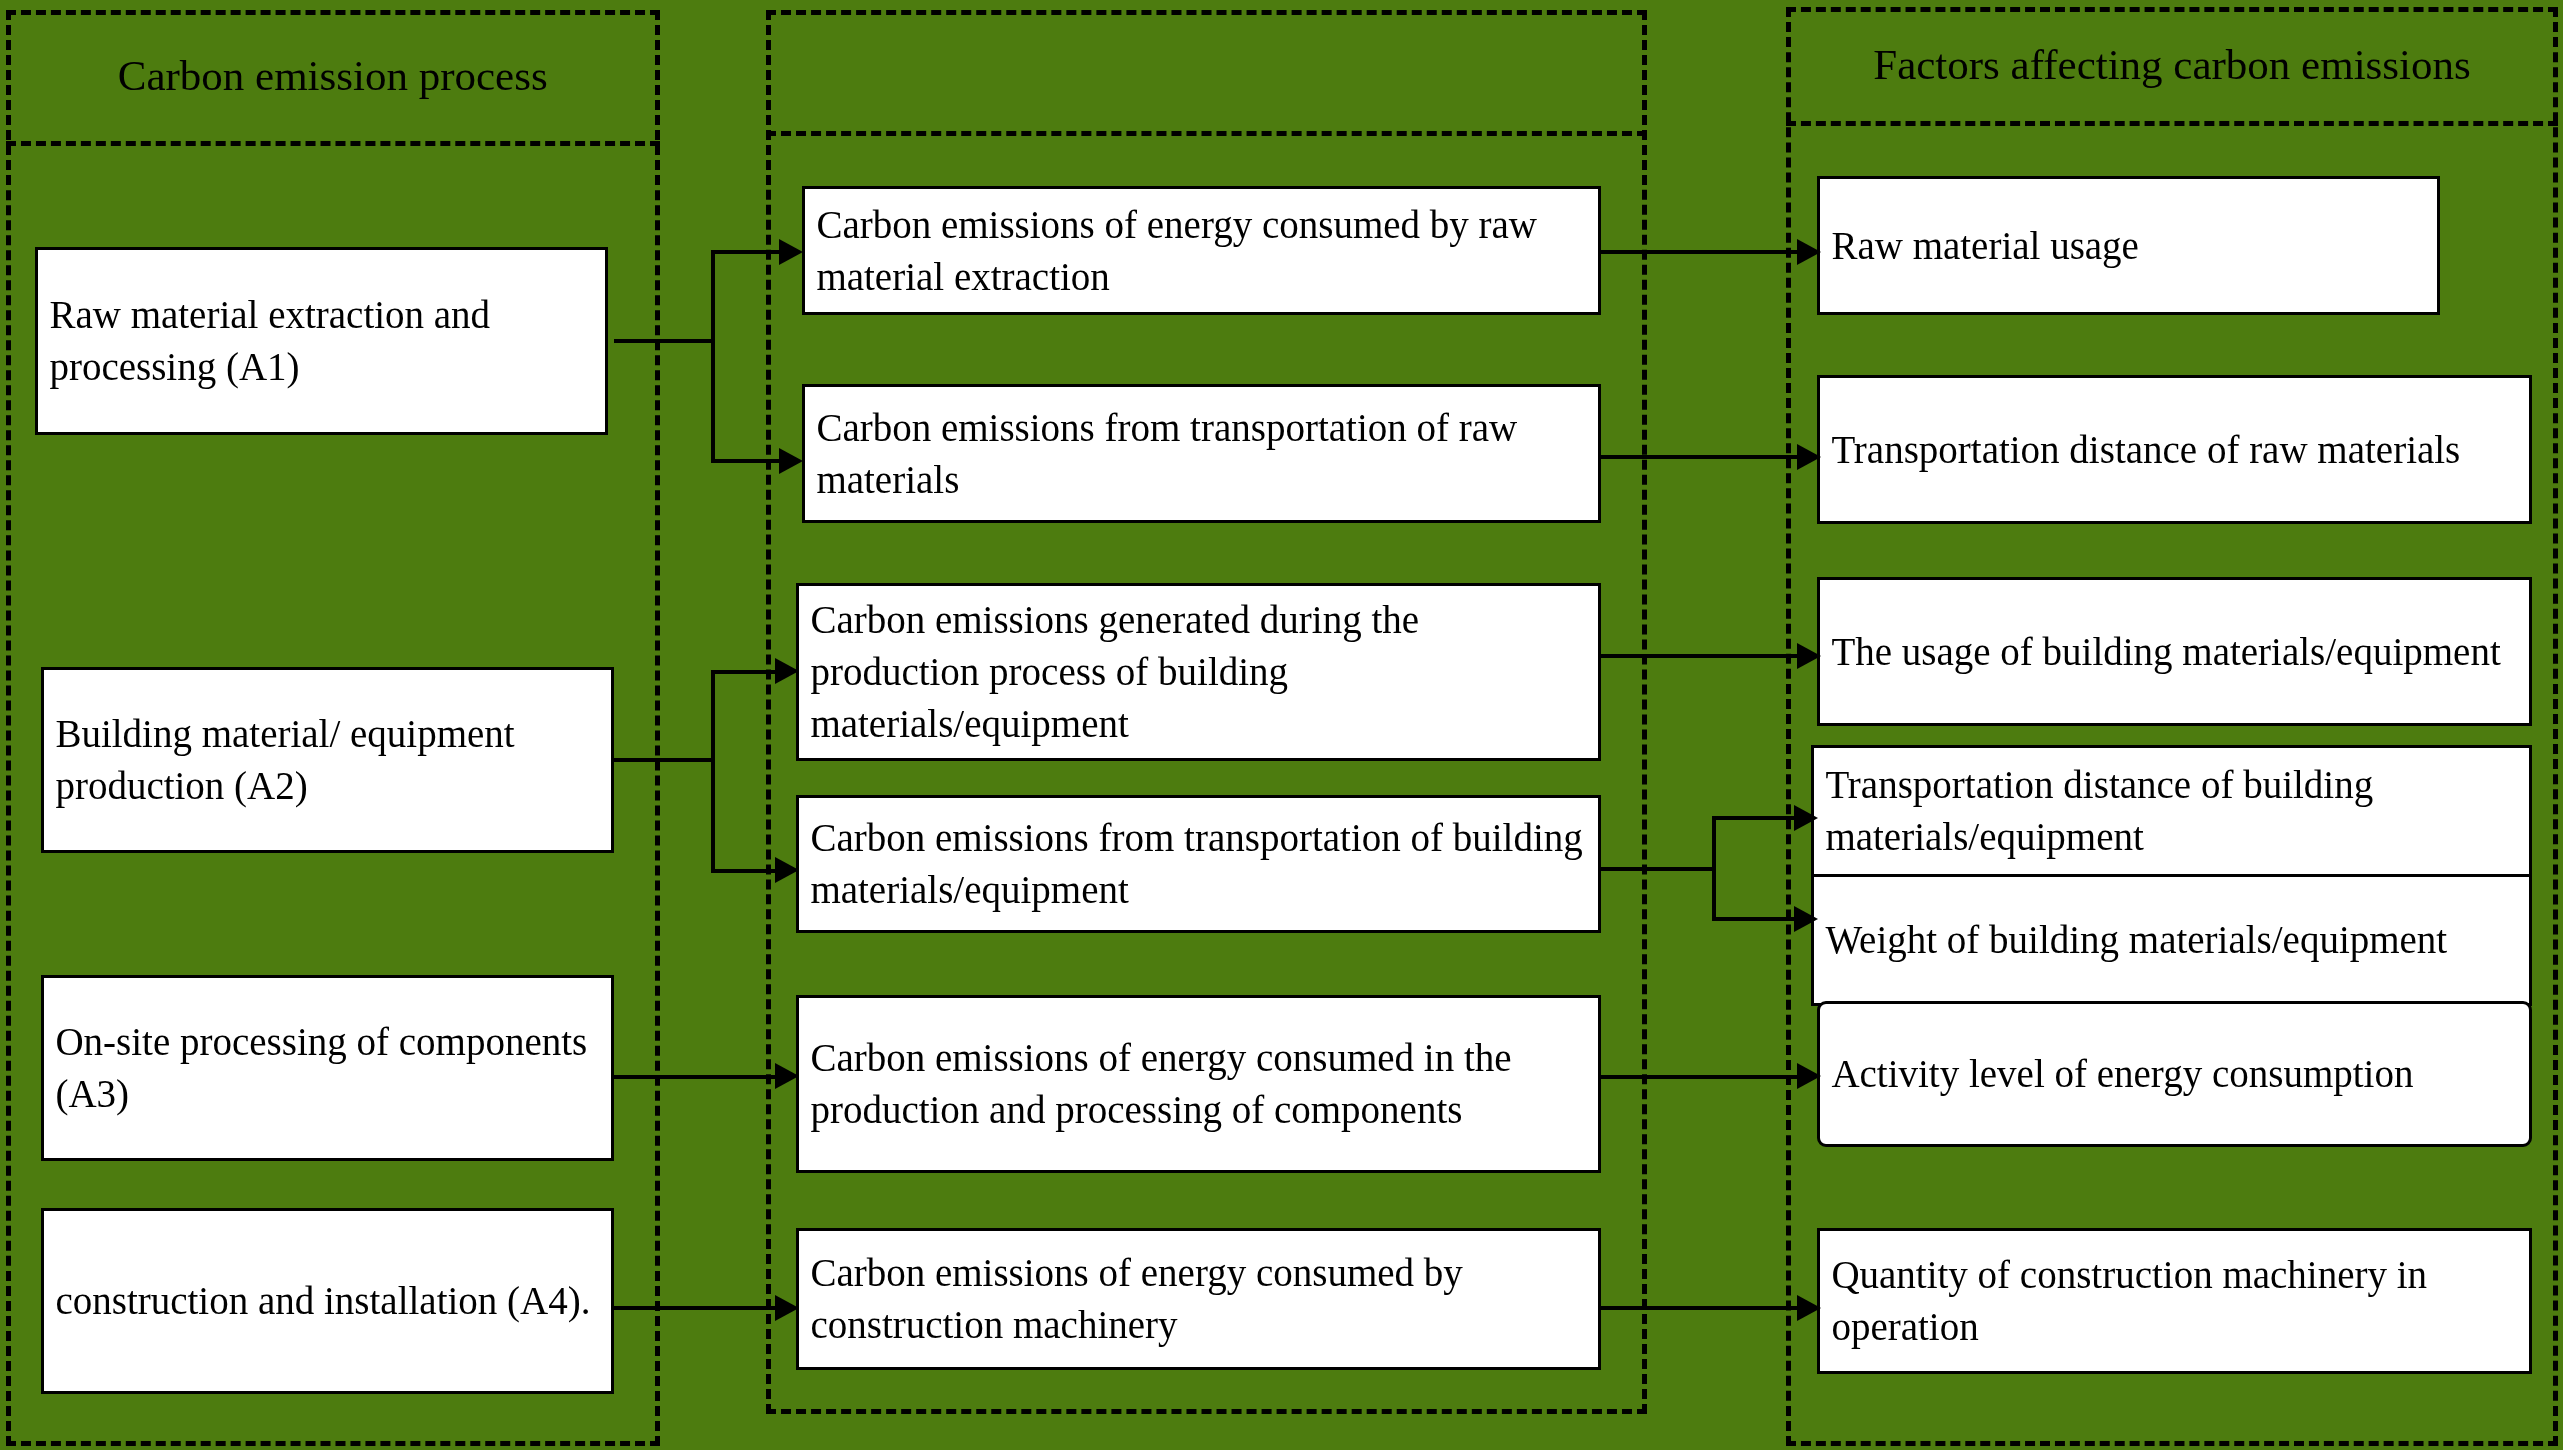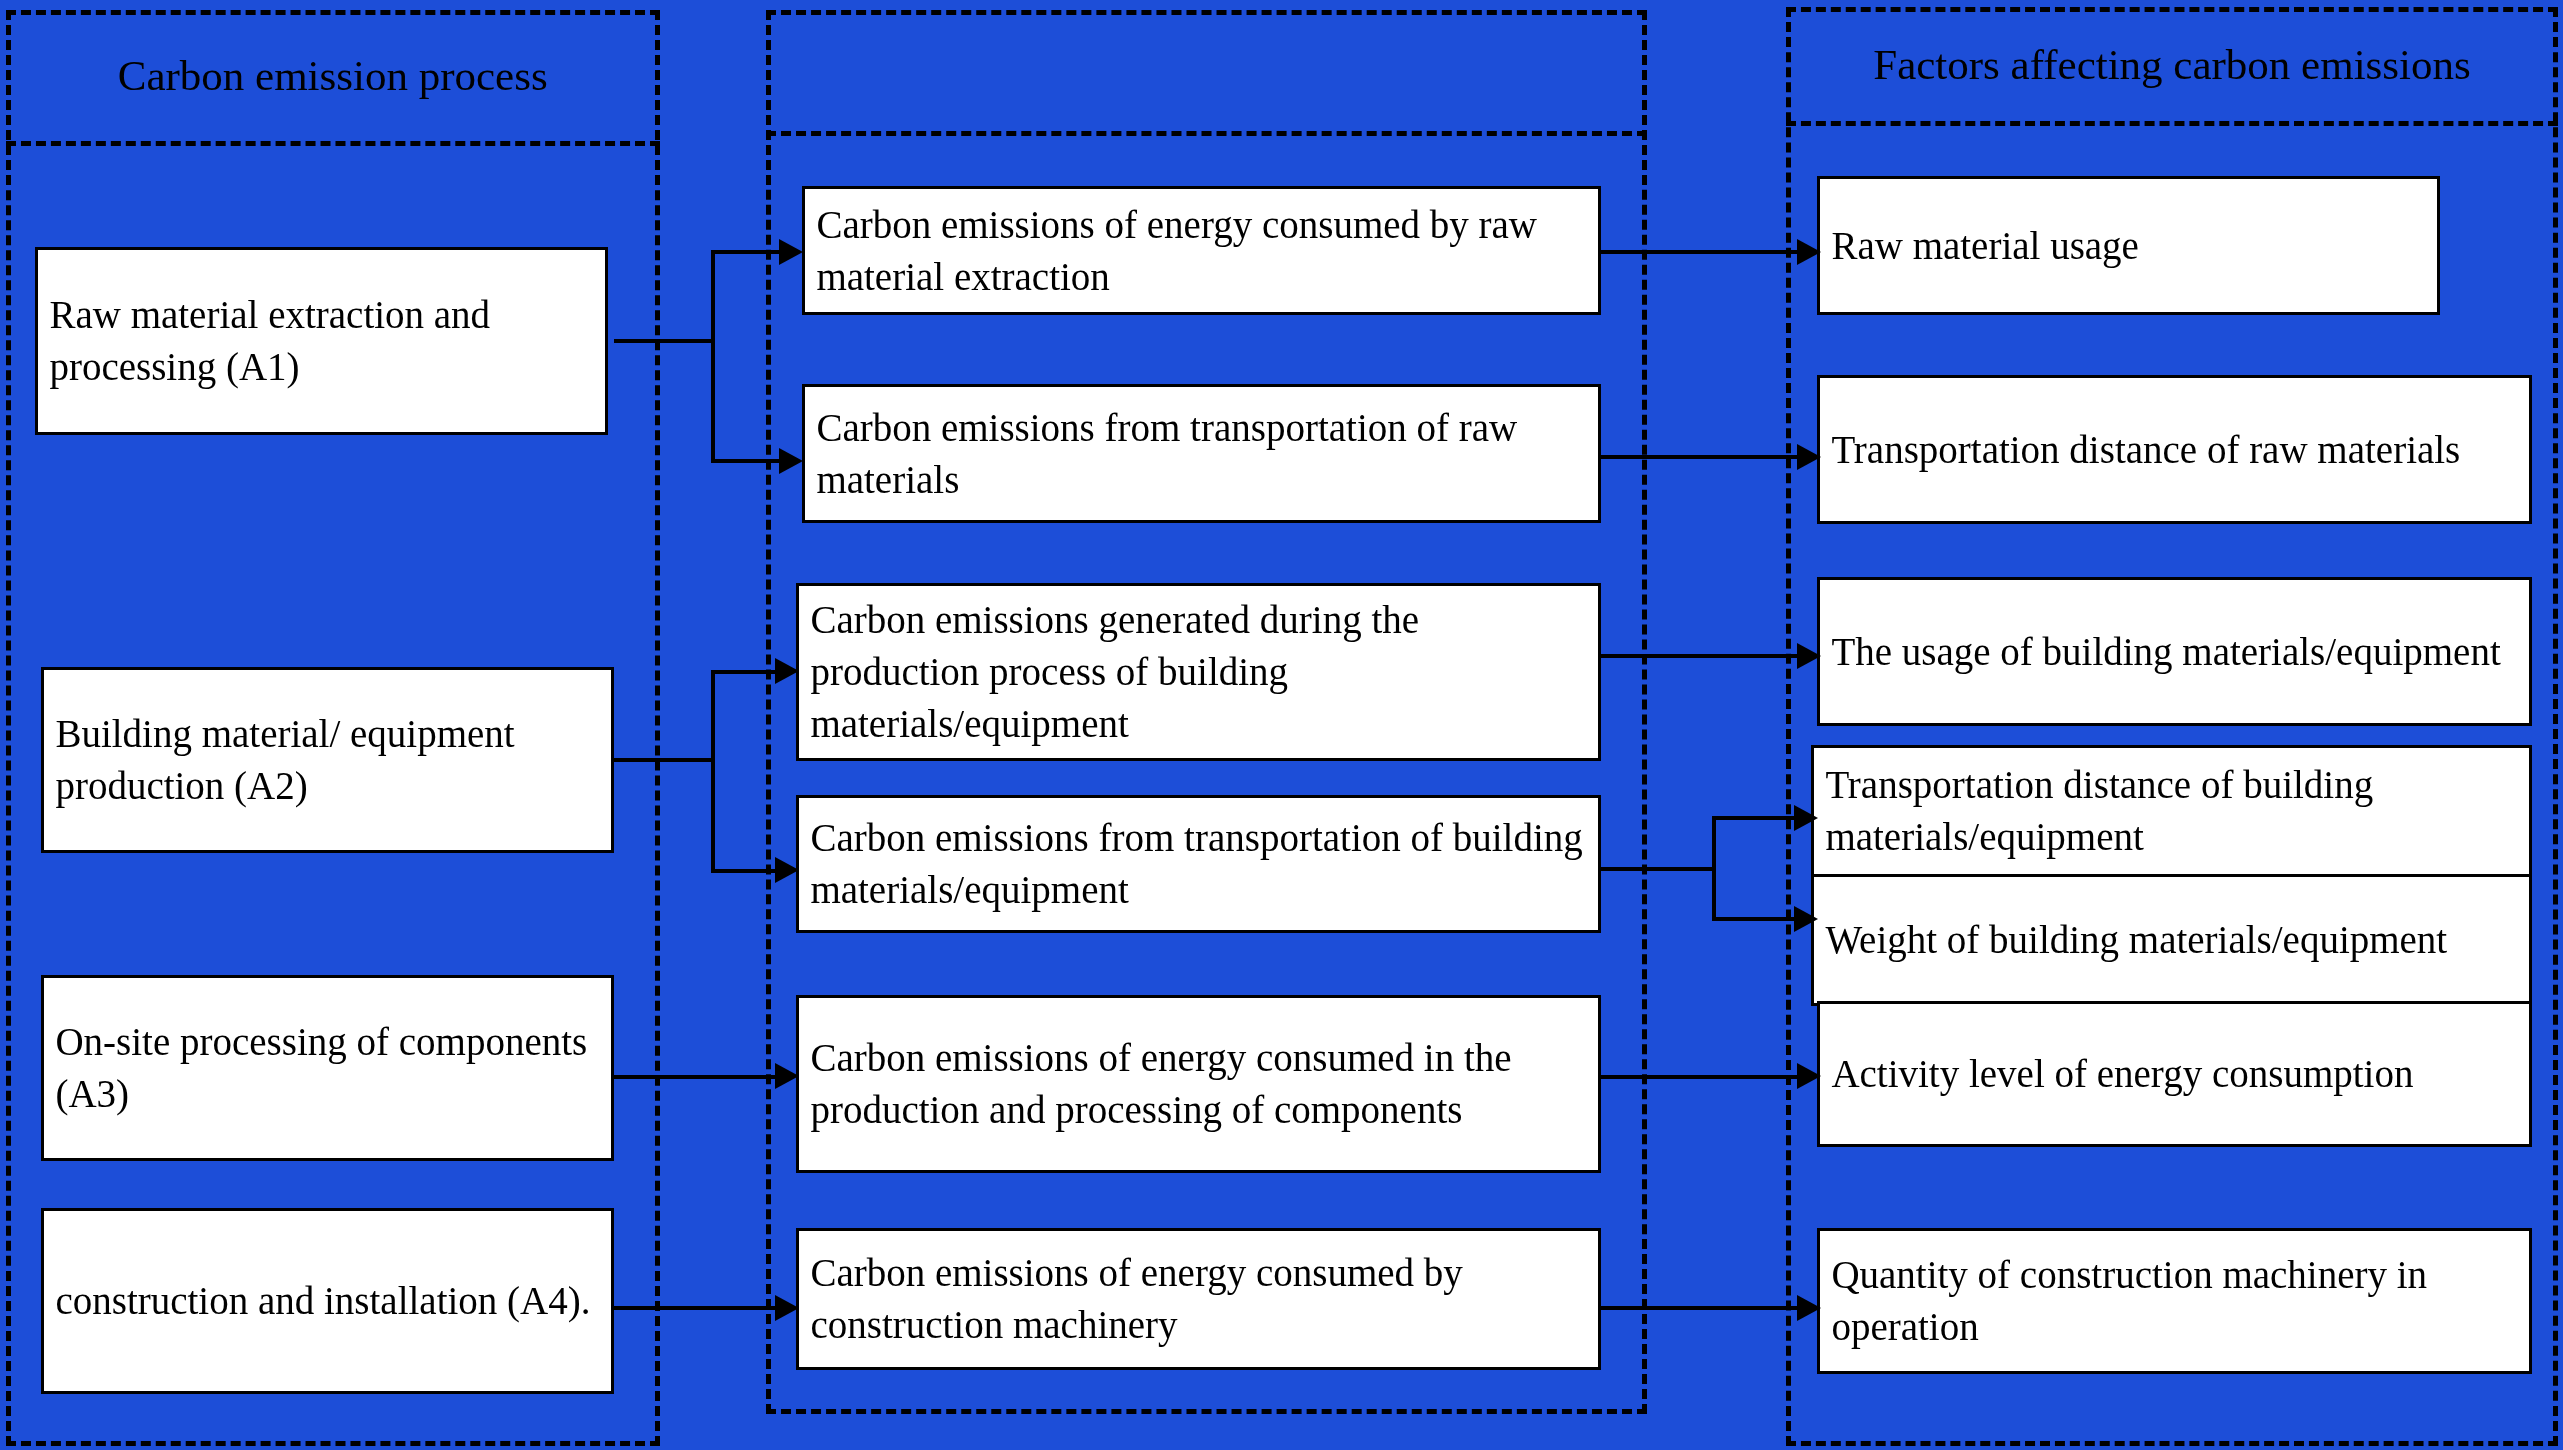--- a/index.html
+++ b/index.html
@@ -1,17 +1,17 @@
 <!DOCTYPE html>
 <html style="font-size:11.4px"><head>
 <meta charset="utf-8">
 <style>
   html,body{margin:0;padding:0;background:#ffffff;}
   body{font-family:"Liberation Serif","DejaVu Serif",serif;color:#000;}
-  #canvas{position:relative;width:2563px;height:1451px;background:#1d4ed8;overflow:hidden;}
+  #canvas{position:relative;width:2563px;height:1451px;background:#4d7c0f;overflow:hidden;}
 
   
   .col-dash{
     position:absolute;
     border:5px dashed #000;
     box-sizing:border-box;
     background:transparent;
   }
   .col-header{
     position:absolute;
@@ -128,21 +128,21 @@
   </div>
 
   <div class="node" style="left:1811px; top:745px; width:721px; height:132px;align-items:center;">
     <span class="ntext">Transportation distance of building materials/equipment</span>
   </div>
 
   <div class="node" style="left:1811px; top:874px; width:721px; height:132px;">
     <span class="ntext">Weight of building materials/equipment</span>
   </div>
 
-  <div class="node" style="left:1817px; top:1001px; width:715px; height:146px;">
+  <div class="node" style="left:1817px; top:1001px; width:715px; height:146px;border-radius:9px;">
     <span class="ntext">Activity level of energy consumption</span>
   </div>
 
   <div class="node" style="left:1817px; top:1228px; width:715px; height:146px;">
     <span class="ntext">Quantity of  construction machinery in operation</span>
   </div>
 
   <div class="hline" style="left:614px; top:339px; width:100px;"></div>
   <div class="vline" style="left:711px; top:250px; width:4.3px; height:213px;"></div>
   <div class="hline" style="left:711px; top:250px; width:78px;"></div>

